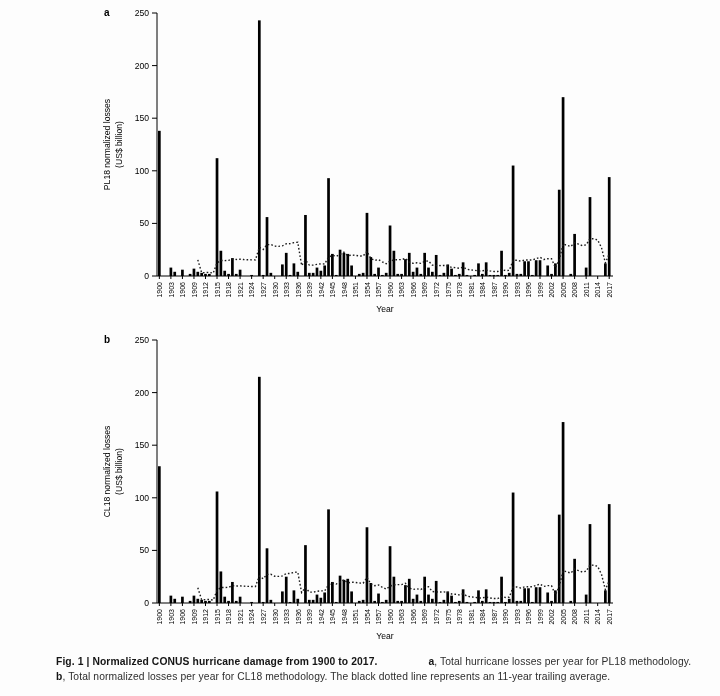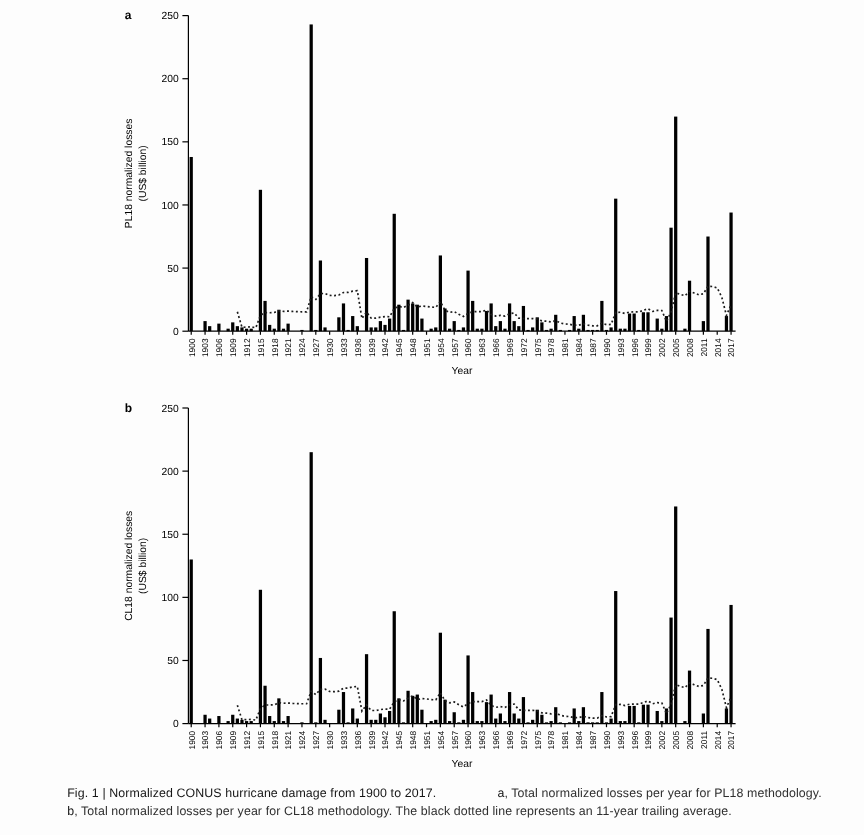--- a/index.html
+++ b/index.html
@@ -10,21 +10,21 @@
   #chart-b-svg{top:327px;}
   .ax{stroke:#000;stroke-width:1;}
   .bar{fill:#000;}
   .trail{fill:none;stroke:#1b1b1b;stroke-width:1.4;stroke-dasharray:1.6 2.1;}
   .ytick{font-family:"Liberation Sans",sans-serif;font-size:8.6px;fill:#000;}
   .xtick{font-family:"Liberation Sans",sans-serif;font-size:7px;fill:#000;}
   .atitle{font-family:"Liberation Sans",sans-serif;font-size:8.6px;fill:#000;}
   .plabel{font-family:"Liberation Sans",sans-serif;font-size:10px;font-weight:bold;fill:#000;}
   .caption{position:absolute;top:654px;left:8px;width:708px;
            font-size:10.3px;line-height:1.46;color:#2e2e2e;letter-spacing:.1px;}
-  .caption .b{font-weight:normal;color:#151515;padding-left:48px;}
+  .caption .b{font-weight:bold;color:#151515;padding-left:48px;}
 </style>
 </head>
 <body>
 
 <div class="canvas">
 
   <svg id="chart-a-svg" class="panel" viewBox="0 0 720 330">
     <text class="plabel" x="104" y="16">a</text>
     <text class="atitle" transform="translate(110 144.5) rotate(-90)" text-anchor="middle">PL18 normalized losses</text>
     <text class="atitle" transform="translate(121.5 144.5) rotate(-90)" text-anchor="middle">(US$ billion)</text>
@@ -422,17 +422,17 @@
         <text class="xtick" text-anchor="end" transform="translate(600.48 282) rotate(-90)">2014</text>
         <rect x="604.02" y="263.376" width="2.7" height="12.624" class="bar"></rect>
         <rect x="607.865" y="177.112" width="2.7" height="98.888" class="bar"></rect>
         <line x1="609.215" y1="276" x2="609.215" y2="279" class="ax"></line>
         <text class="xtick" text-anchor="end" transform="translate(612.015 282) rotate(-90)">2017</text>
         <polyline points="197.79999999999998,260.6981818181818 201.645,272.844 205.48999999999998,272.65272727272725 209.335,272.46145454545456 213.18,273.1309090909091 217.025,263.376 220.87,260.50690909090906 224.715,260.50690909090906 228.56,260.3156363636364 232.405,258.5941818181818 236.25,259.07236363636366 240.095,258.8810909090909 243.94,259.168 247.785,259.35927272727275 251.63,259.4549090909091 255.475,259.4549090909091 259.32000000000005,249.03054545454546 263.165,251.804 267.01000000000005,247.40472727272726 270.855,247.3090909090909 274.70000000000005,249.22181818181818 278.545,249.4130909090909 282.39000000000004,248.9349090909091 286.235,246.54399999999998 290.08000000000004,246.44836363636364 293.92500000000007,245.39636363636365 297.77000000000004,245.01381818181818 301.615,265.57563636363636 305.46000000000004,260.4112727272727 309.30500000000006,265.0974545454545 313.15000000000003,265.0974545454545 316.995,264.33236363636365 320.84000000000003,263.8541818181818 324.68500000000006,263.94981818181816 328.53000000000003,257.8290909090909 332.375,256.012 336.22,257.064 340.06500000000005,254.96 343.91,252.856 347.755,255.91636363636363 351.6,255.15127272727273 355.44500000000005,255.43818181818182 359.29,256.012 363.135,256.20327272727275 366.98,250.27381818181817 370.82500000000005,256.9683636363636 374.6700000000001,258.68981818181817 378.51500000000004,257.9247272727273 382.36,260.3156363636364 386.20500000000004,262.13272727272727 390.05000000000007,259.168 393.89500000000004,257.8290909090909 397.74,257.6378181818182 401.58500000000004,257.6378181818182 405.43000000000006,256.2989090909091 409.27500000000003,260.9850909090909 413.12,262.41963636363636 416.96500000000003,261.8458181818182 420.81000000000006,262.5152727272727 424.65500000000003,260.22 428.50000000000006,259.7418181818182 432.345,264.52363636363634 436.19000000000005,264.90618181818184 440.035,265.0018181818182 443.88000000000005,264.90618181818184 447.725,265.48 451.57000000000005,267.0101818181818 455.415,267.2970909090909 459.26000000000005,267.8709090909091 463.105,266.8189090909091 466.95000000000005,269.1141818181818 470.795,269.87927272727273 474.64000000000004,270.1661818181818 478.485,271.0269090909091 482.33000000000004,270.9312727272727 486.175,269.9749090909091 490.02000000000004,270.9312727272727 493.86500000000007,271.5050909090909 497.71000000000004,271.5050909090909 501.55500000000006,269.30545454545455 505.40000000000003,270.4530909090909 509.24500000000006,270.1661818181818 513.09,260.1243636363636 516.9350000000001,260.0287272727273 520.7800000000001,260.9850909090909 524.6250000000001,259.83745454545453 528.47,259.7418181818182 532.315,259.7418181818182 536.16,258.4029090909091 540.005,257.064 543.85,259.4549090909091 547.695,258.5941818181818 551.5400000000001,258.78545454545457 555.3850000000001,267.67963636363635 559.23,259.83745454545453 563.075,243.57927272727272 566.92,244.9181818181818 570.765,246.06581818181817 574.61,242.14472727272727 578.455,243.57927272727272 582.3000000000001,245.01381818181818 586.1450000000001,244.24872727272728 589.9900000000001,238.03236363636364 593.835,238.22363636363636 597.6800000000001,239.37127272727272 601.525,247.40472727272726 605.37,262.70654545454545 609.215,253.71672727272727" class="trail"></polyline>
       </g>
   </svg>
 
   <div class="caption"><span class="b">Fig. 1 | Normalized CONUS hurricane damage from 1900 to 2017.</span>
-    <span class="b">a</span><span>, Total normalized losses per year for PL18 methodology.</span>
+    <span class="b">a</span><span>, Total hurricane losses per year for PL18 methodology.</span>
     <span class="b">b</span><span>, Total normalized losses per year for CL18 methodology. The black dotted line represents an 11-year trailing average.</span>
   </div>
 
 </div>
 
 </body></html>

